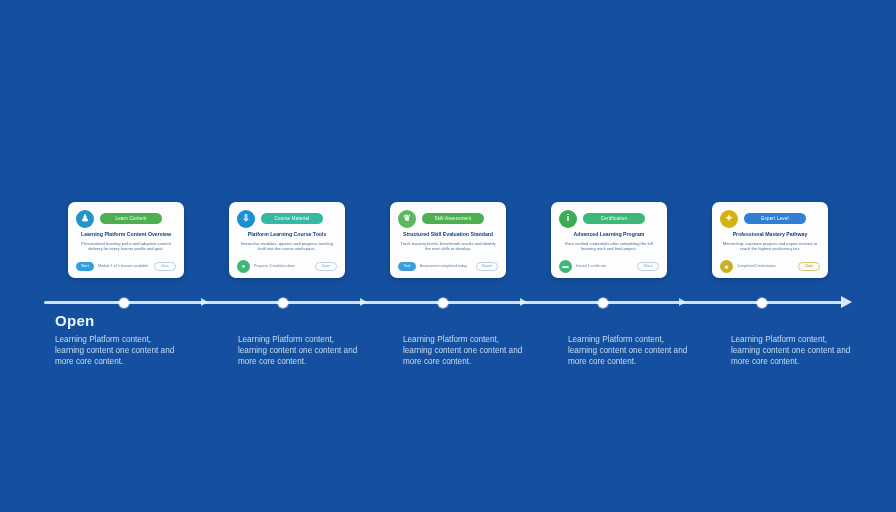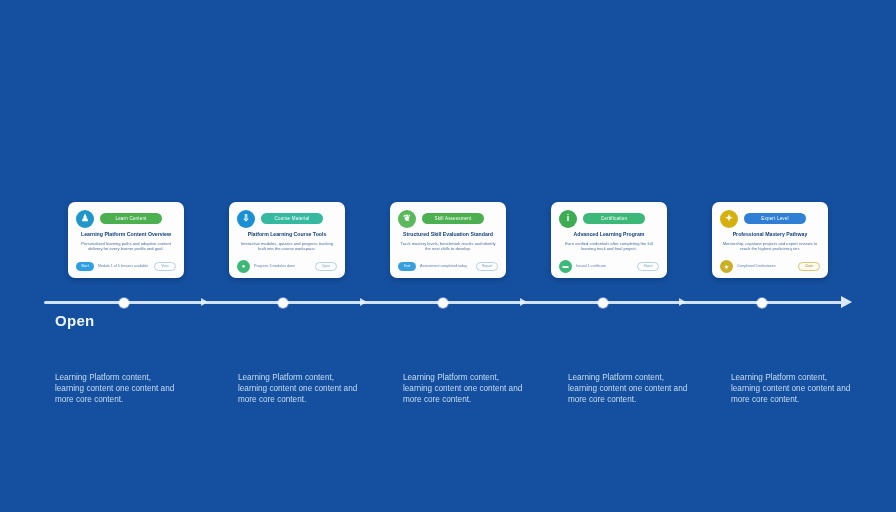--- a/index.html
+++ b/index.html
@@ -237,21 +237,20 @@
     position: absolute;
     top: 22px;
     width: 125px;
   }
 
   .caption-text {
     font-size: 8.2px;
     line-height: 1.35;
     color: #c8dcf1;
     filter: blur(0.75px);
-    margin-top: 38px;
   }
 
   #skill-heading {
     position: absolute;
     left: 0;
     top: 0;
     font-size: 15px;
     font-weight: bold;
     color: #eef5fc;
     letter-spacing: .3px;

